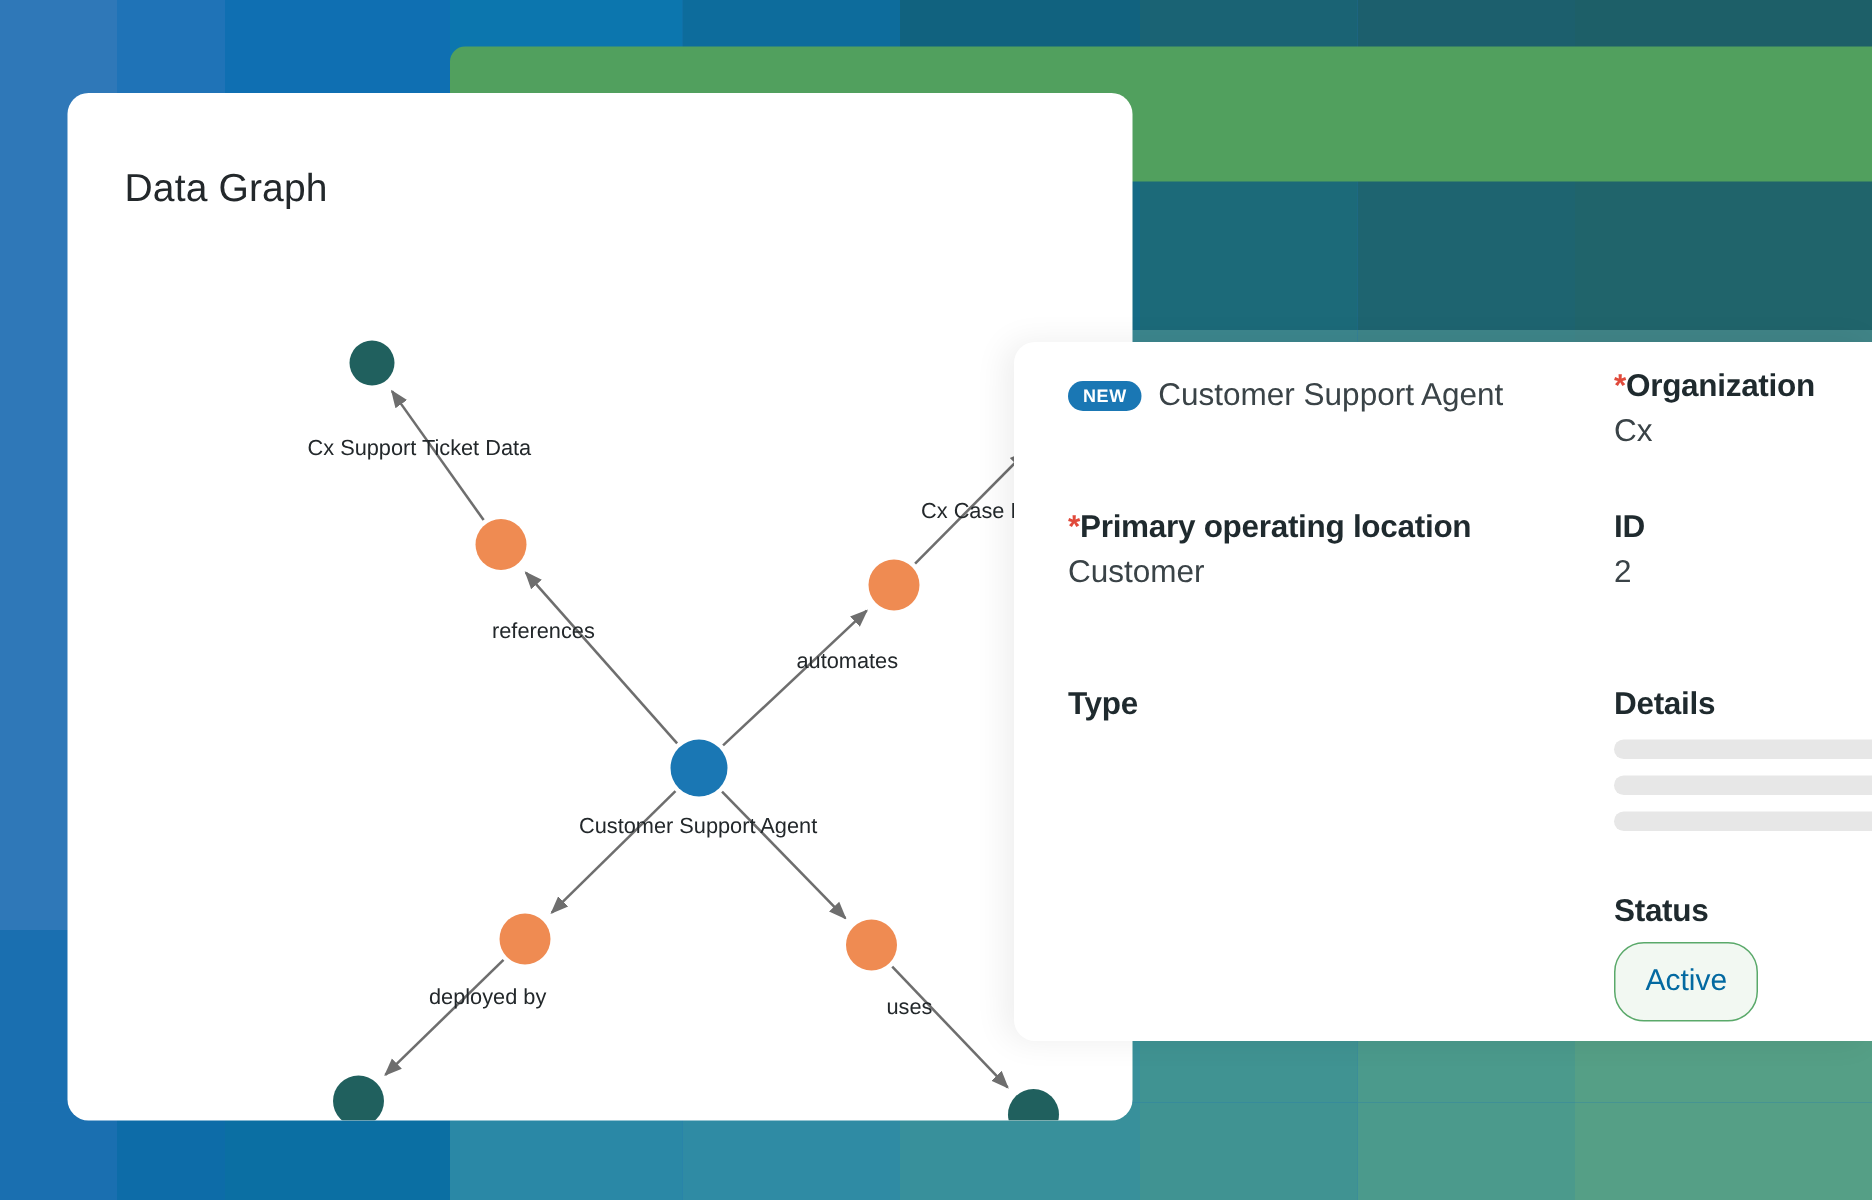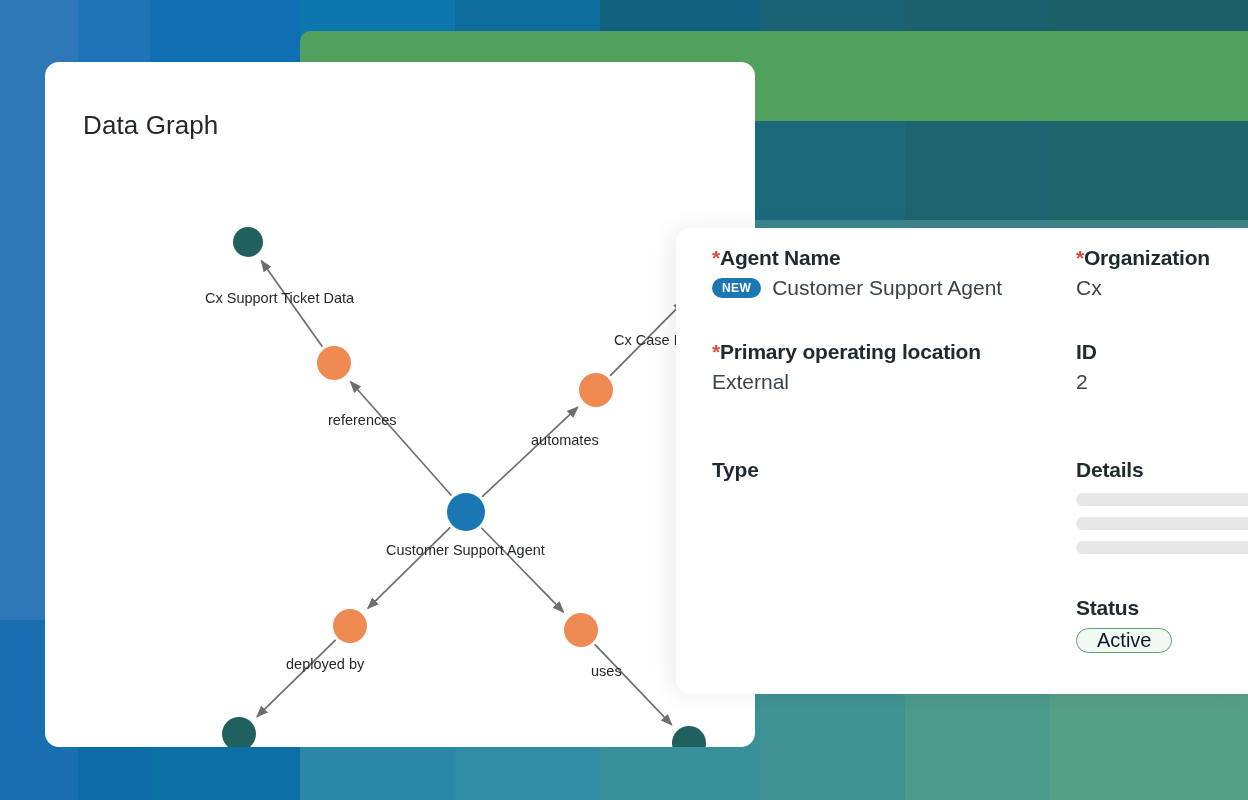--- a/index.html
+++ b/index.html
@@ -91,23 +91,23 @@
     display:inline-block;
     background:#1a77b4; color:#ffffff;
     font-size:12px; font-weight:bold; letter-spacing:0.4px;
     padding:4px 10px 4px 10px; border-radius:11px;
     line-height:1;
   }
   .pill-active {
     display:inline-block;
     border:1.8px solid #5aa96a;
     background:#f2f8f2;
-    color:#0f172a;
+    color:#0369a1;
     font-size:20px;
-    padding:0 20px;
+    padding:14px 20px;
     border-radius:20px;
     line-height:1.15;
   }
   .skel-bar {
     height:13px; border-radius:7px; background:#e7e7e7;
     margin-top:11px; width:260px;
   }
 
   .row-1 { top:0px; }
   .row-2 { top:94px; }
@@ -219,34 +219,33 @@
         <text x="546" y="614" class="edge-label">uses</text>
         <text x="605" y="725" class="node-label">Gemini-3.0</text>
       </g>
   </svg>
 </div>
 
 <div id="detail-panel">
   <div id="detail-grid">
 
     <div class="field-col-left row-1">
-      <div class="field-label"><span class="req-star">*</span><span>Agent Name</span></div>
       <div class="value-row">
         <span class="badge-new">NEW</span>
         <span class="field-value" style="margin-top:0">Customer Support Agent</span>
       </div>
     </div>
     <div class="field-col-right row-1">
       <div class="field-label"><span class="req-star">*</span><span>Organization</span></div>
       <div class="field-value">Cx</div>
     </div>
 
     <div class="field-col-left row-2">
       <div class="field-label"><span class="req-star">*</span><span>Primary operating location</span></div>
-      <div class="field-value">External</div>
+      <div class="field-value">Customer</div>
     </div>
     <div class="field-col-right row-2">
       <div class="field-label">ID</div>
       <div class="field-value">2</div>
     </div>
 
     <div class="field-col-left row-3">
       <div class="field-label">Type</div>
     </div>
     <div class="field-col-right row-3">

